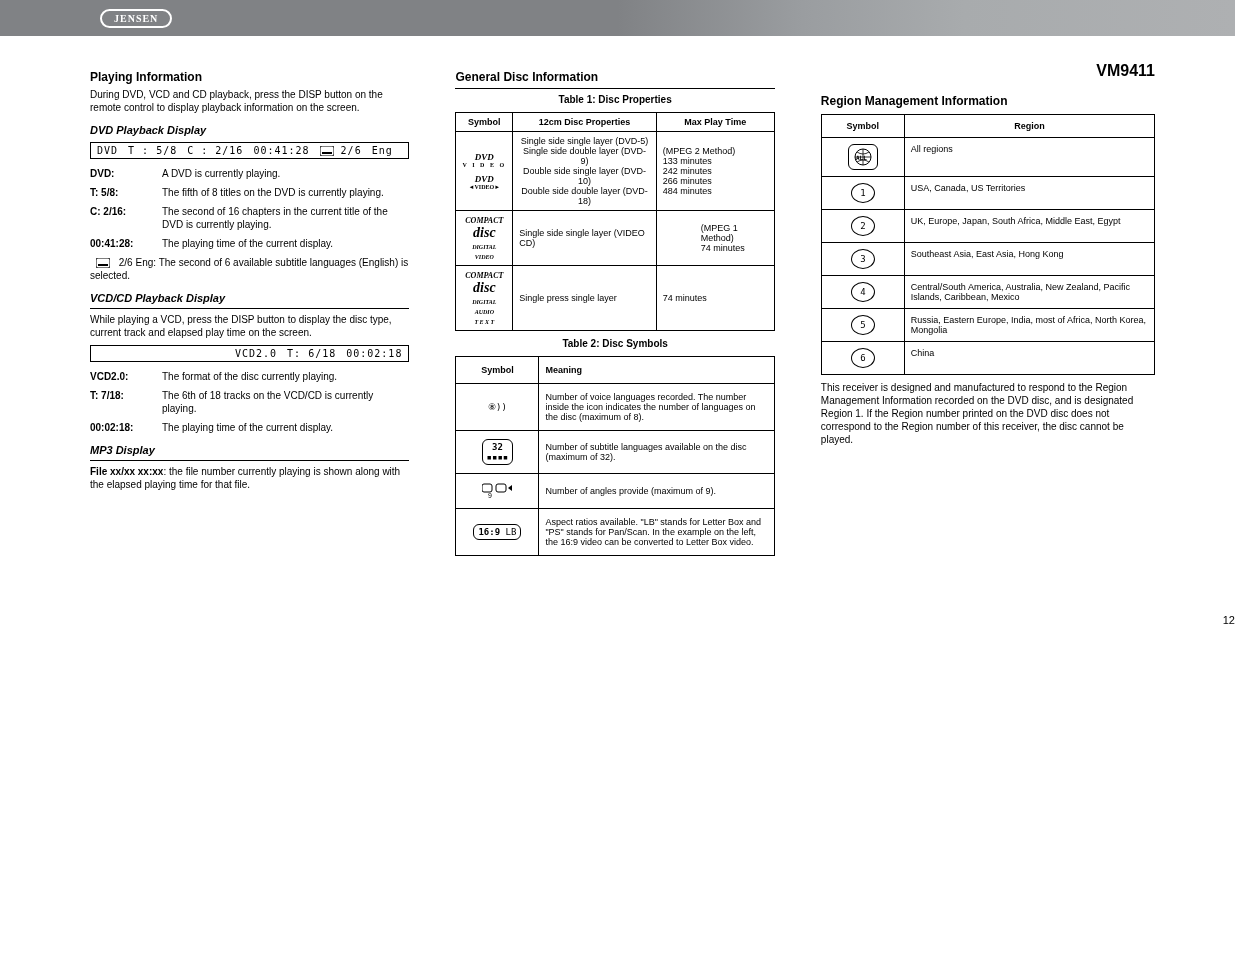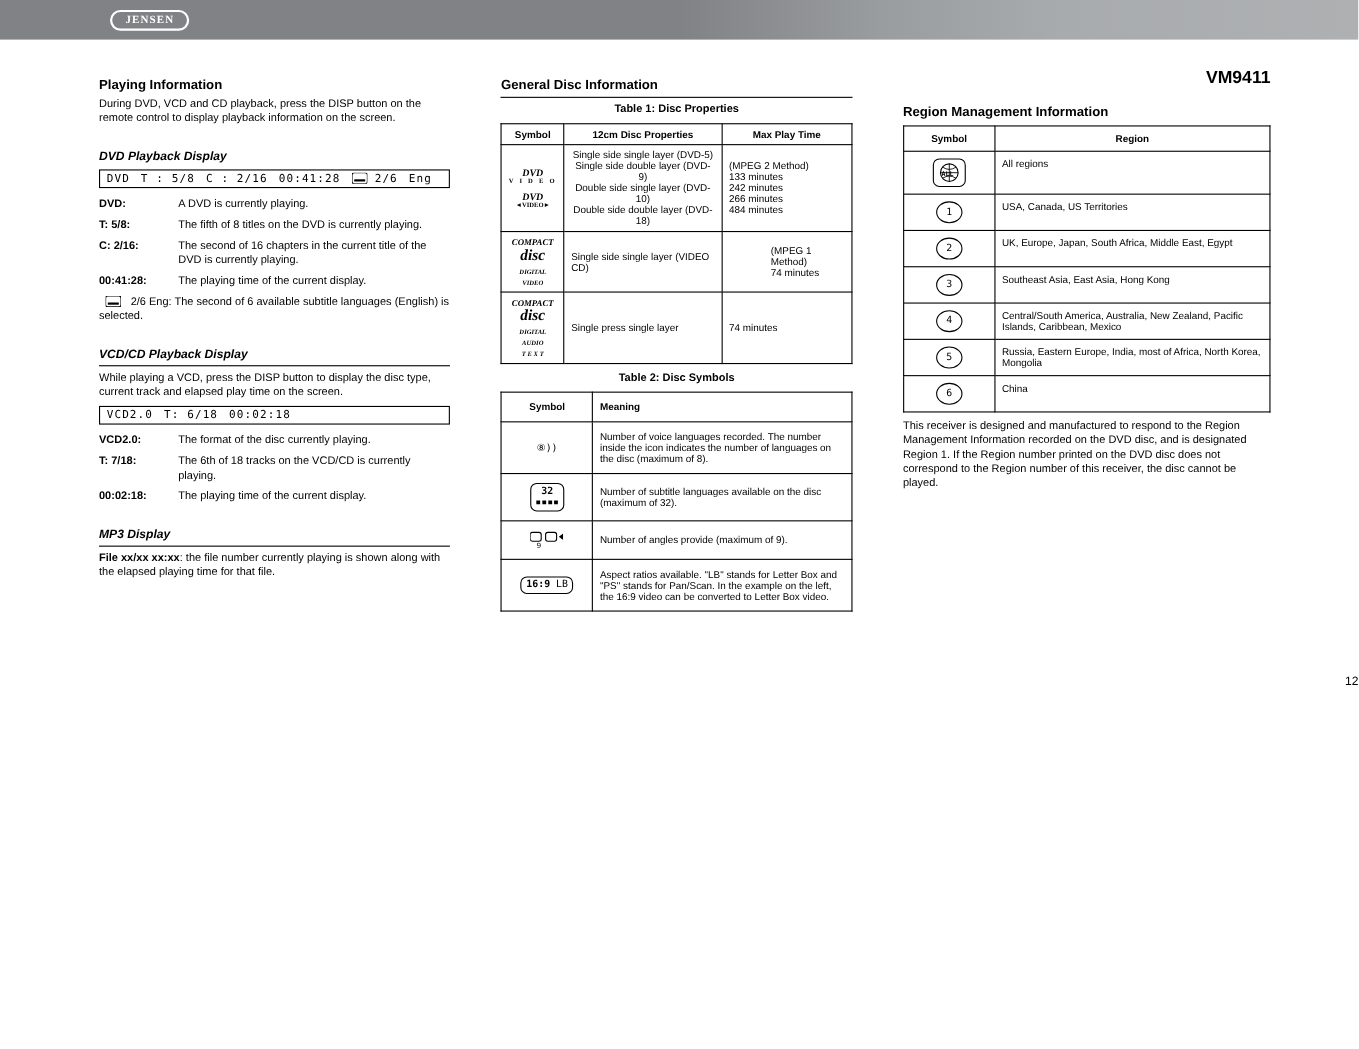--- a/index.html
+++ b/index.html
@@ -31,21 +31,21 @@
   .page {
     display: flex;
     padding: 20px 80px 40px 90px;
     gap: 46px;
   }
   .col { width: 325px; }
   .col3 { width: 340px; }
 
   h1.product { font-size: 16px; font-weight: bold; margin: 6px 0 8px; text-align: right; }
   h2.section { font-size: 12px; font-weight: bold; margin: 14px 0 4px; }
-  h3.side    { font-size: 11px; font-weight: bold; font-style: italic; margin: 22px 0 2px; }
+  h3.side    { font-size: 11px; font-weight: bold; font-style: italic; margin: 10px 0 2px; }
   p          { margin: 2px 0 6px; line-height: 1.3; }
   .thin-hr   { border: none; border-top: 1px solid #000; margin: 4px 0; }
 
   .status-line {
     border: 1px solid #000;
     padding: 2px 6px;
     font-family: monospace;
     letter-spacing: 1px;
     margin: 6px 0 8px;
     display: flex;
@@ -168,21 +168,21 @@
             <rect x="2" y="6" width="10" height="2" fill="#000"></rect>
           </svg>
       </span>
       <span>2/6 Eng: The second of 6 available subtitle languages (English) is selected.</span>
     </p>
 
     <h3 class="side">VCD/CD Playback Display</h3>
     <hr class="thin-hr">
     <p>While playing a VCD, press the DISP button to display the disc type, current track and elapsed play time on the screen.</p>
 
-    <div class="status-line" style="justify-content:flex-start;">
+    <div class="status-line" style="justify-content:flex-end;">
       <span>VCD2.0</span>
       <span>T: 6/18</span>
       <span>00:02:18</span>
     </div>
 
     <div id="vcd-fields">
         <p class="field">
           <span class="field-lab">VCD2.0:</span>
           <span class="field-val">The format of the disc currently playing.</span>
         </p>

